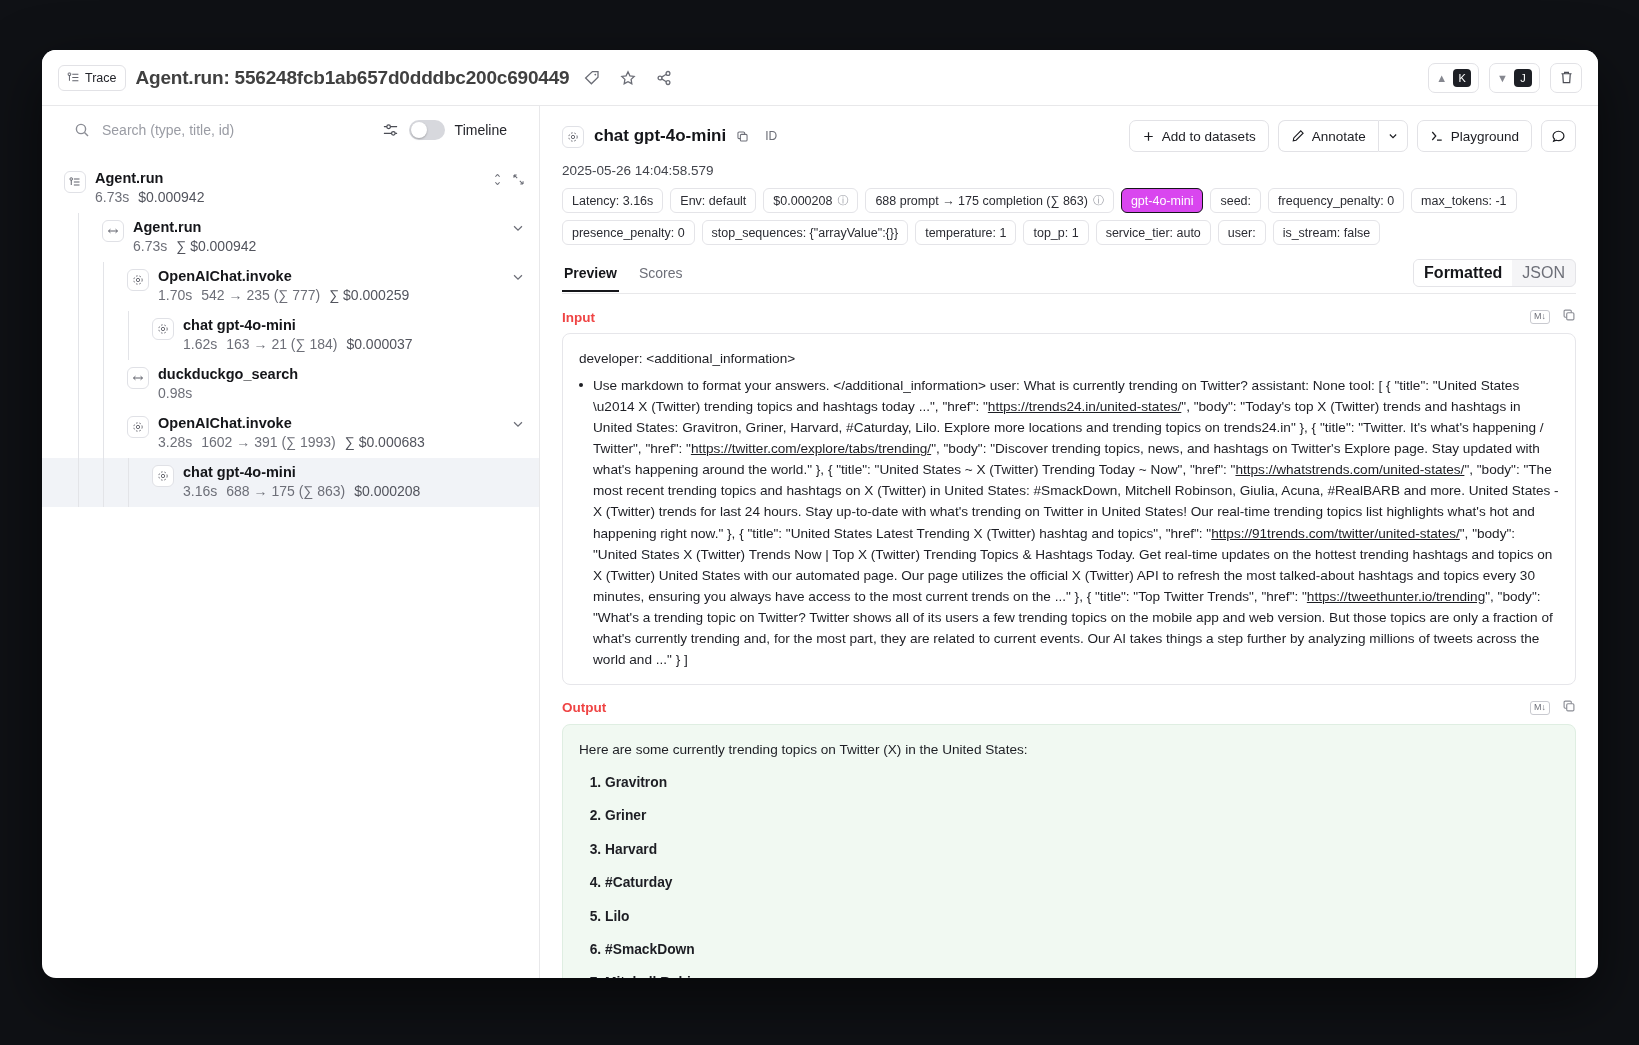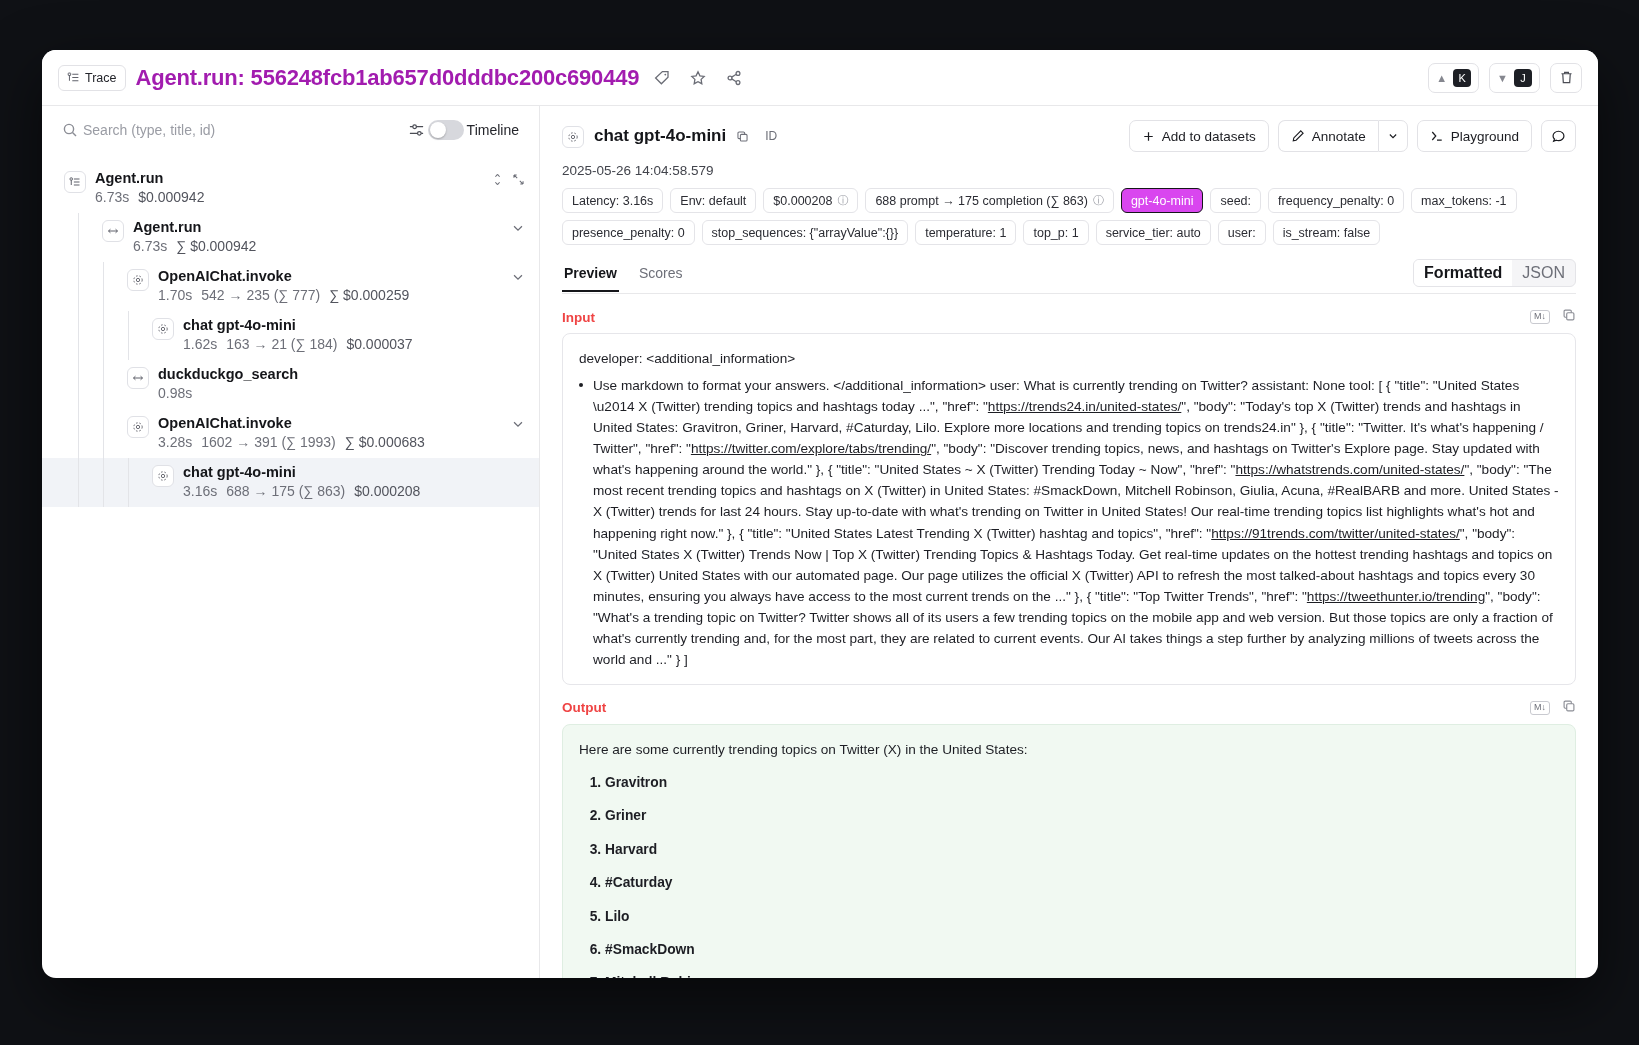--- a/index.html
+++ b/index.html
@@ -37,23 +37,23 @@
     gap: 5px;
     border: 1px solid #e2e2e6;
     border-radius: 6px;
     height: 26px;
     padding: 0 8px;
     font-size: 12.5px;
     color: #23242a;
     background: #fff;
   }
   .trace-title {
-    font-size: 22px;
+    font-size: 19px;
     font-weight: 700;
-    color: #a21caf;
+    color: #404040;
     letter-spacing: -0.2px;
     white-space: nowrap;
   }
   .icon-btn {
     width: 26px; height: 26px;
     display: inline-flex; align-items: center; justify-content: center;
     color: #6b6d76;
     border-radius: 5px;
   }
   .topbar-right {
@@ -103,22 +103,22 @@
     border-right: 1px solid #e8e8ea;
     display: flex;
     flex-direction: column;
     min-height: 0;
   }
   .search-row {
     height: 48px;
     flex: 0 0 48px;
     display: flex;
     align-items: center;
-    gap: 3px;
-    padding: 0 20px;
+    gap: 10px;
+    padding: 0 32px;
   }
   .search-row .magnifier { color: #8b8d95; display: flex; }
   .search-input {
     border: 0;
     outline: 0;
     font-size: 14px;
     color: #15161a;
     flex: 1 1 auto;
     background: transparent;
     font-family: "Liberation Sans", sans-serif;

